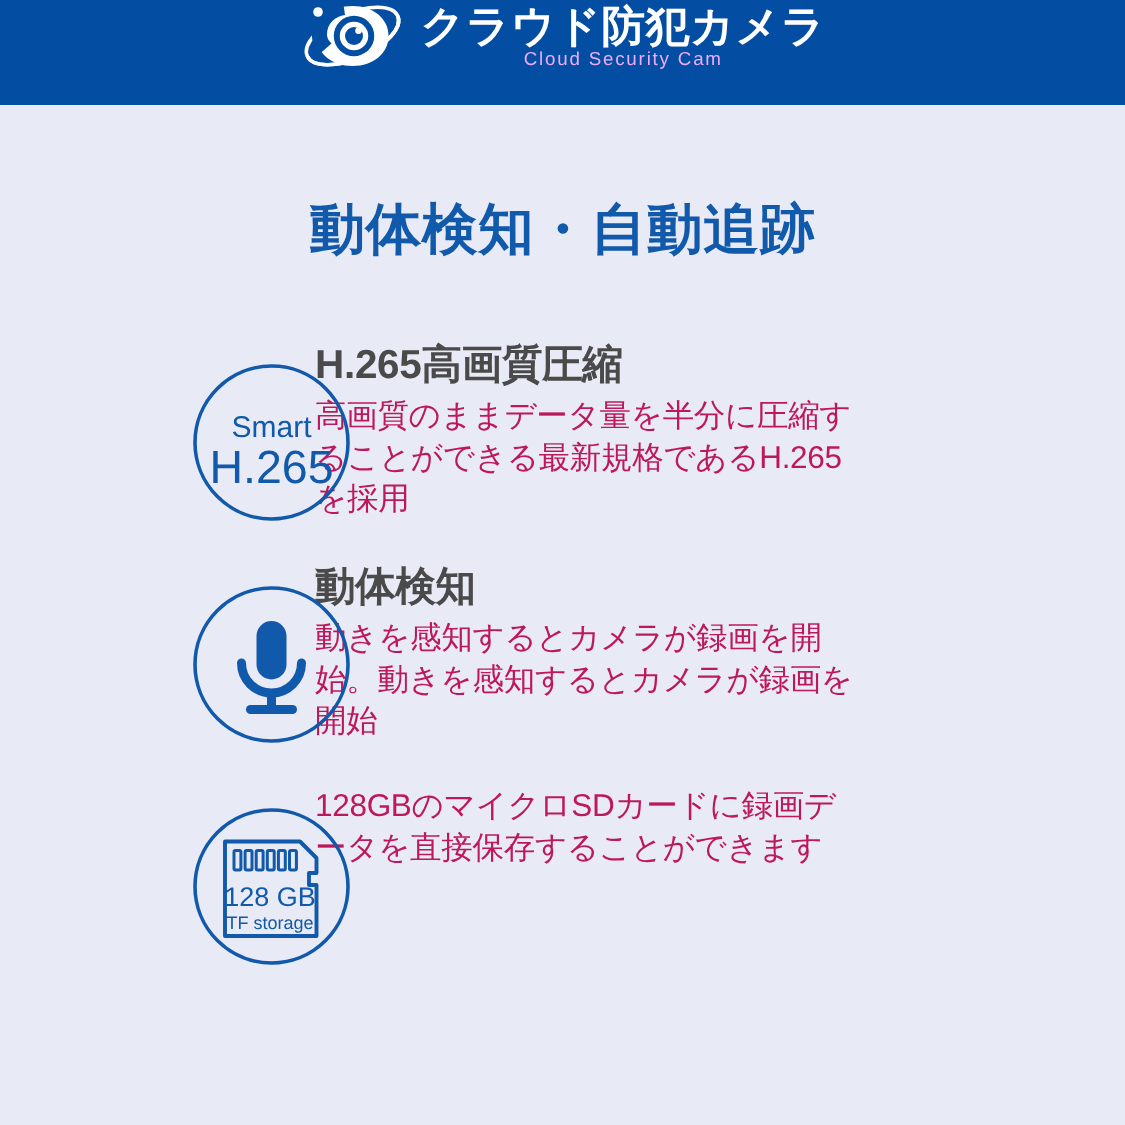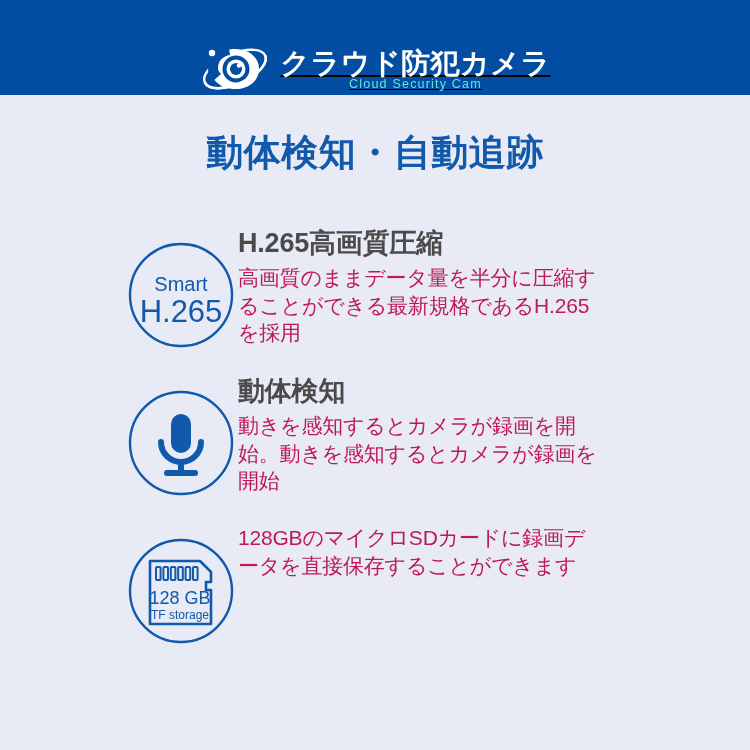--- a/index.html
+++ b/index.html
@@ -22,26 +22,25 @@
     height: 750px;
     background: #e8eaf5;
   }
 
   
   .header-bar {
     position: absolute;
     left: 0;
     top: 0;
     width: 750px;
-    height: 95px;
+    height: 70px;
     background: #034ea2;
     display: flex;
-    align-items: flex-end;
+    align-items: flex-start;
     justify-content: center;
-    text-decoration: underline;
   }
   .brand {
     display: flex;
     align-items: center;
     gap: 9px;
     transform: translateY(-1px);
   }
   .brand-mark {
     width: 72px;
     height: 50px;
@@ -56,21 +55,21 @@
   }
   .brand-title {
     color: #ffffff;
     font-size: 29px;
     font-weight: 700;
     letter-spacing: 0.5px;
     white-space: nowrap;
     line-height: 1.05;
   }
   .brand-sub {
-    color: #5eead4;
+    color: #f0abfc;
     font-size: 12.5px;
     font-weight: 400;
     letter-spacing: 1.2px;
     margin-top: 0;
     white-space: nowrap;
   }
 
   
   .section-title {
     position: absolute;
@@ -106,21 +105,21 @@
     position: absolute;
     left: 128px;
     top: 14px;
     width: 106px;
     height: 106px;
     flex: 0 0 auto;
   }
   .feature-icon svg { display: block; width: 106px; height: 106px; }
 
   .feature-body {
-    margin-left: 96px;
+    margin-left: 68px;
     width: 362px;
   }
   .feature-heading {
     color: #4a4a4a;
     font-size: 27px;
     font-weight: 700;
     letter-spacing: -0.2px;
     line-height: 1.12;
     margin: 0 0 6px 0;
     white-space: nowrap;

